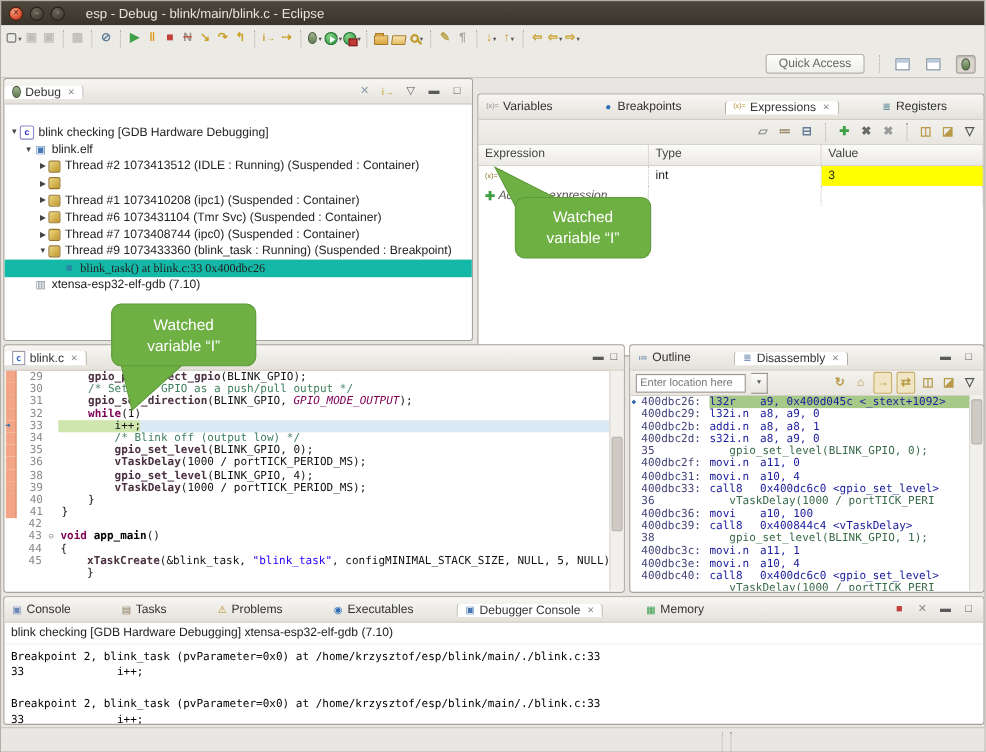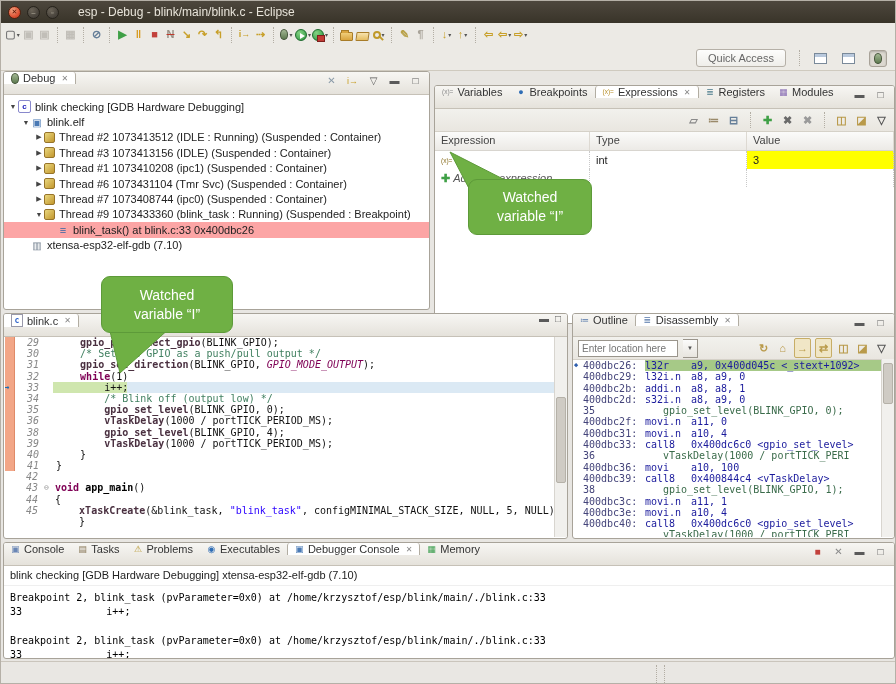--- a/index.html
+++ b/index.html
@@ -45,39 +45,39 @@
 
   
   .panel{position:absolute;background:#fff;border:1px solid #a8a399;border-radius:3px;box-sizing:border-box;overflow:hidden;}
   #p-debug{left:2px;top:70px;width:427px;height:239px;}
   #p-expr{left:433px;top:84px;width:461px;height:239px;}
   #p-edit{left:2px;top:312px;width:565px;height:226px;}
   #p-dis{left:571px;top:312px;width:323px;height:226px;}
   #p-con{left:2px;top:541px;width:892px;height:117px;}
 
   .tabrow{height:22px;background:linear-gradient(#f7f6f3,#e5e2db);border-bottom:1px solid #c6c1b7;
-    display:flex;align-items:flex-start;font-size:11px;color:#333;}
+    display:flex;align-items:center;font-size:11px;color:#333;gap:32px;}
   .tab{display:flex;align-items:center;gap:4px;padding:0 7px;white-space:nowrap;}
   .tab.active{background:#fff;border-left:1px solid #b2ada2;border-right:1px solid #b2ada2;
     border-top-left-radius:3px;border-top-right-radius:3px;margin-bottom:-1px;}
   .tab:first-child.active{border-left:none;}
   .ti{display:inline-flex;align-items:center;justify-content:center;min-width:9px;line-height:1;}
   .tclose{font-size:8px;color:#888;margin-left:2px;}
   .picons{margin-left:auto;display:flex;align-items:center;gap:6px;padding:0 6px;}
   .picons .tglyph{font-size:10px;font-weight:normal;}
   .viewbar{height:22px;background:linear-gradient(#f2f1ed,#e9e6e0);border-bottom:1px solid #d5d1c8;
     display:flex;align-items:center;padding:0 5px;gap:5px;}
   .viewbar.right{justify-content:flex-end;}
   .ficon{width:10px;height:11px;background:#fff;border:1px solid #99a;color:#36c;
     font:bold 8px "DejaVu Sans Mono",monospace;display:inline-flex;align-items:center;justify-content:center;}
 
   
-  #debug-tree{padding-top:4px;}
+  #debug-tree{padding-top:18px;}
   .trow{display:flex;align-items:center;height:15.4px;font-size:11px;color:#222;white-space:nowrap;padding-left:4px;}
-  .trow.sel{background:#fca5a5;}
+  .trow.sel{background:#14b8a6;font-family:Liberation Serif, serif;}
   .twist{width:10px;font-size:7px;color:#444;text-align:center;flex:none;}
   .di{width:12px;height:11px;margin-right:4px;display:inline-flex;align-items:center;justify-content:center;flex:none;}
   .di-capp{width:11px;height:11px;background:#fff;border:1px solid #8888cc;border-radius:2px;}
   .di-capp::before{content:"c";color:#2222bb;font:bold 8px "Liberation Sans",sans-serif;}
   .di-elf::before{content:"▣";color:#4a7ab5;font-size:10px;}
   .di-thread{width:9px;height:9px;border-radius:2px;background:linear-gradient(135deg,#ead87f,#c2962d);border:1px solid #97742a;}
   .di-frame::before{content:"≡";color:#3465a4;font-weight:bold;font-size:11px;}
   .di-gdb::before{content:"▥";color:#7a8795;font-size:10px;}
 
   
@@ -90,21 +90,21 @@
   .xicon{font-size:6.5px;color:#8a6f1f;letter-spacing:0;}
   .addrow{font-style:italic;color:#555;}
   .plus{color:#3fa046;font-weight:bold;font-style:normal;font-size:11px;}
 
   
   #editor-body{position:absolute;left:1px;right:13px;top:23px;bottom:1px;overflow:hidden;
     font-family:"DejaVu Sans Mono",monospace;font-size:10px;line-height:11.2px;}
   .eline{display:flex;height:11.2px;position:relative;}
   .gbar{width:9px;flex:none;position:relative;}
   .gbar.on{background:#f2a687;border-right:1px solid #df8a68;}
-  .lnum{width:24px;flex:none;text-align:right;color:#888;padding-right:3px;font-style:italic;}
+  .lnum{width:24px;flex:none;text-align:right;color:#888;padding-right:3px;}
   .fold{width:11px;flex:none;color:#999;font-size:8px;text-align:center;line-height:11px;}
   .ecode{flex:1;white-space:pre;padding-left:3px;color:#111;}
   .eline.cur .ecode{background:linear-gradient(90deg,#cfe6ae 0,#cfe6ae 74px,#dbe9f4 74px);}
   .ip{position:absolute;left:-1px;top:0;font-size:9px;color:#1a6fb5;font-weight:bold;line-height:11px;z-index:2;}
   .s-p{color:#111;} .s-kw{color:#7f0055;font-weight:bold;} .s-cm{color:#3f7f5f;}
   .s-st{color:#2a00ff;} .s-fn{color:#4a3040;font-weight:bold;} .s-fnb{color:#000;font-weight:bold;}
   .s-mi{color:#7f0055;font-style:italic;margin-top:24px;}
   .vscroll{position:absolute;right:0;top:23px;bottom:1px;width:12px;background:#f1f0ed;border-left:1px solid #d8d5cf;}
   .vthumb{position:absolute;left:1px;right:1px;background:#cfcbc4;border:1px solid #b5b1a8;border-radius:2px;}
 
@@ -305,21 +305,20 @@
         <div class="trow">
           <span style="width: 26px;"> </span>
           <span class="twist">▶</span>
           <span class="di di-thread"></span>
           <span>Thread #2 1073413512 (IDLE : Running) (Suspended : Container)</span>
         </div>
         <div class="trow">
           <span style="width: 26px;"> </span>
           <span class="twist">▶</span>
           <span class="di di-thread"></span>
-          <span>Thread #3 1073413156 (IDLE) (Suspended : Container)</span>
         </div>
         <div class="trow">
           <span style="width: 26px;"> </span>
           <span class="twist">▶</span>
           <span class="di di-thread"></span>
           <span>Thread #1 1073410208 (ipc1) (Suspended : Container)</span>
         </div>
         <div class="trow">
           <span style="width: 26px;"> </span>
           <span class="twist">▶</span>

